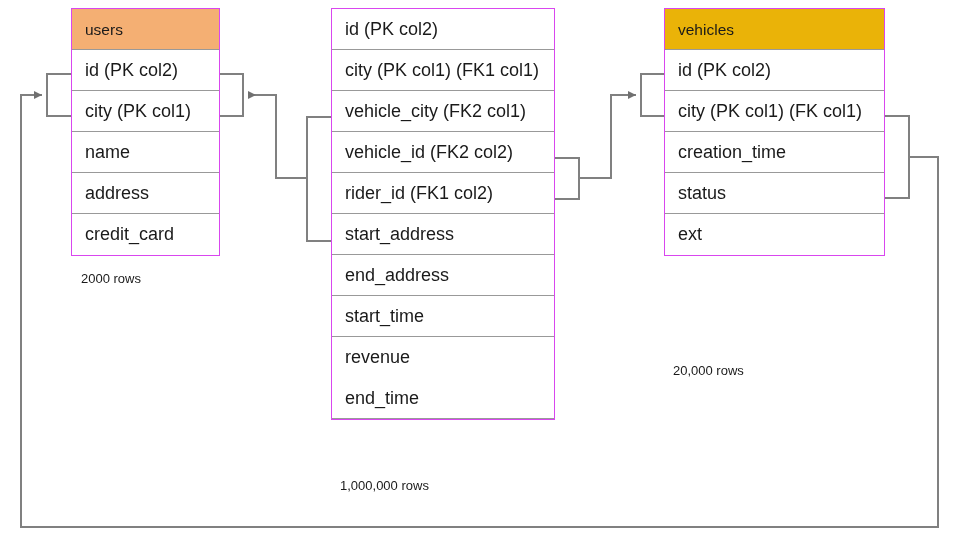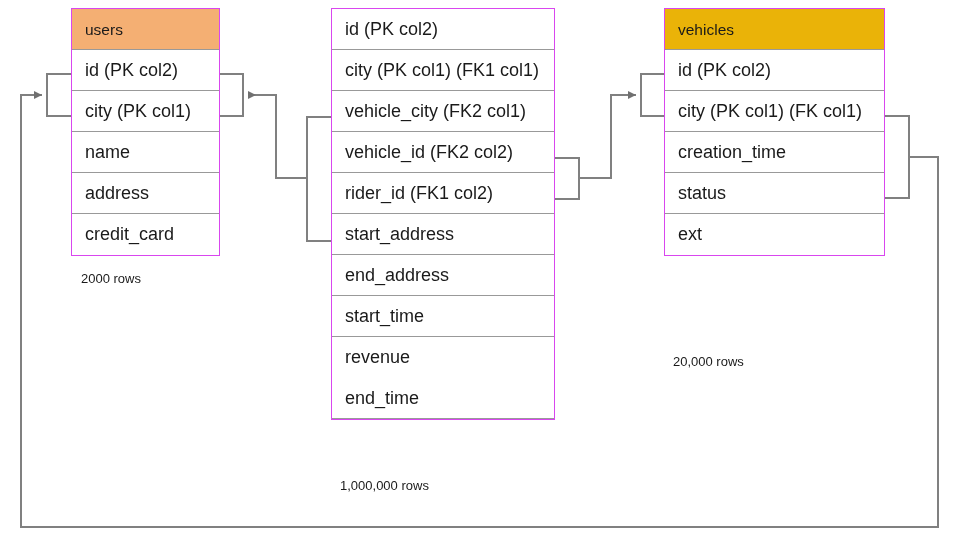--- a/index.html
+++ b/index.html
@@ -131,15 +131,15 @@
   <div class="table-box" style="left:664px; top:8px; width:221px;">
     <div class="table-header" style="background:#eab308;">
       <span>vehicles</span>
     </div>
     <div class="field-row">id (PK col2)</div>
     <div class="field-row">city (PK col1) (FK col1)</div>
     <div class="field-row">creation_time</div>
     <div class="field-row">status</div>
     <div class="field-row last">ext</div>
   </div>
-  <div class="rows-label" style="left:673px; top:354px;">20,000 rows</div>
+  <div class="rows-label" style="left:673px; top:363px;">20,000 rows</div>
 
 </div>
 
 </body></html>

